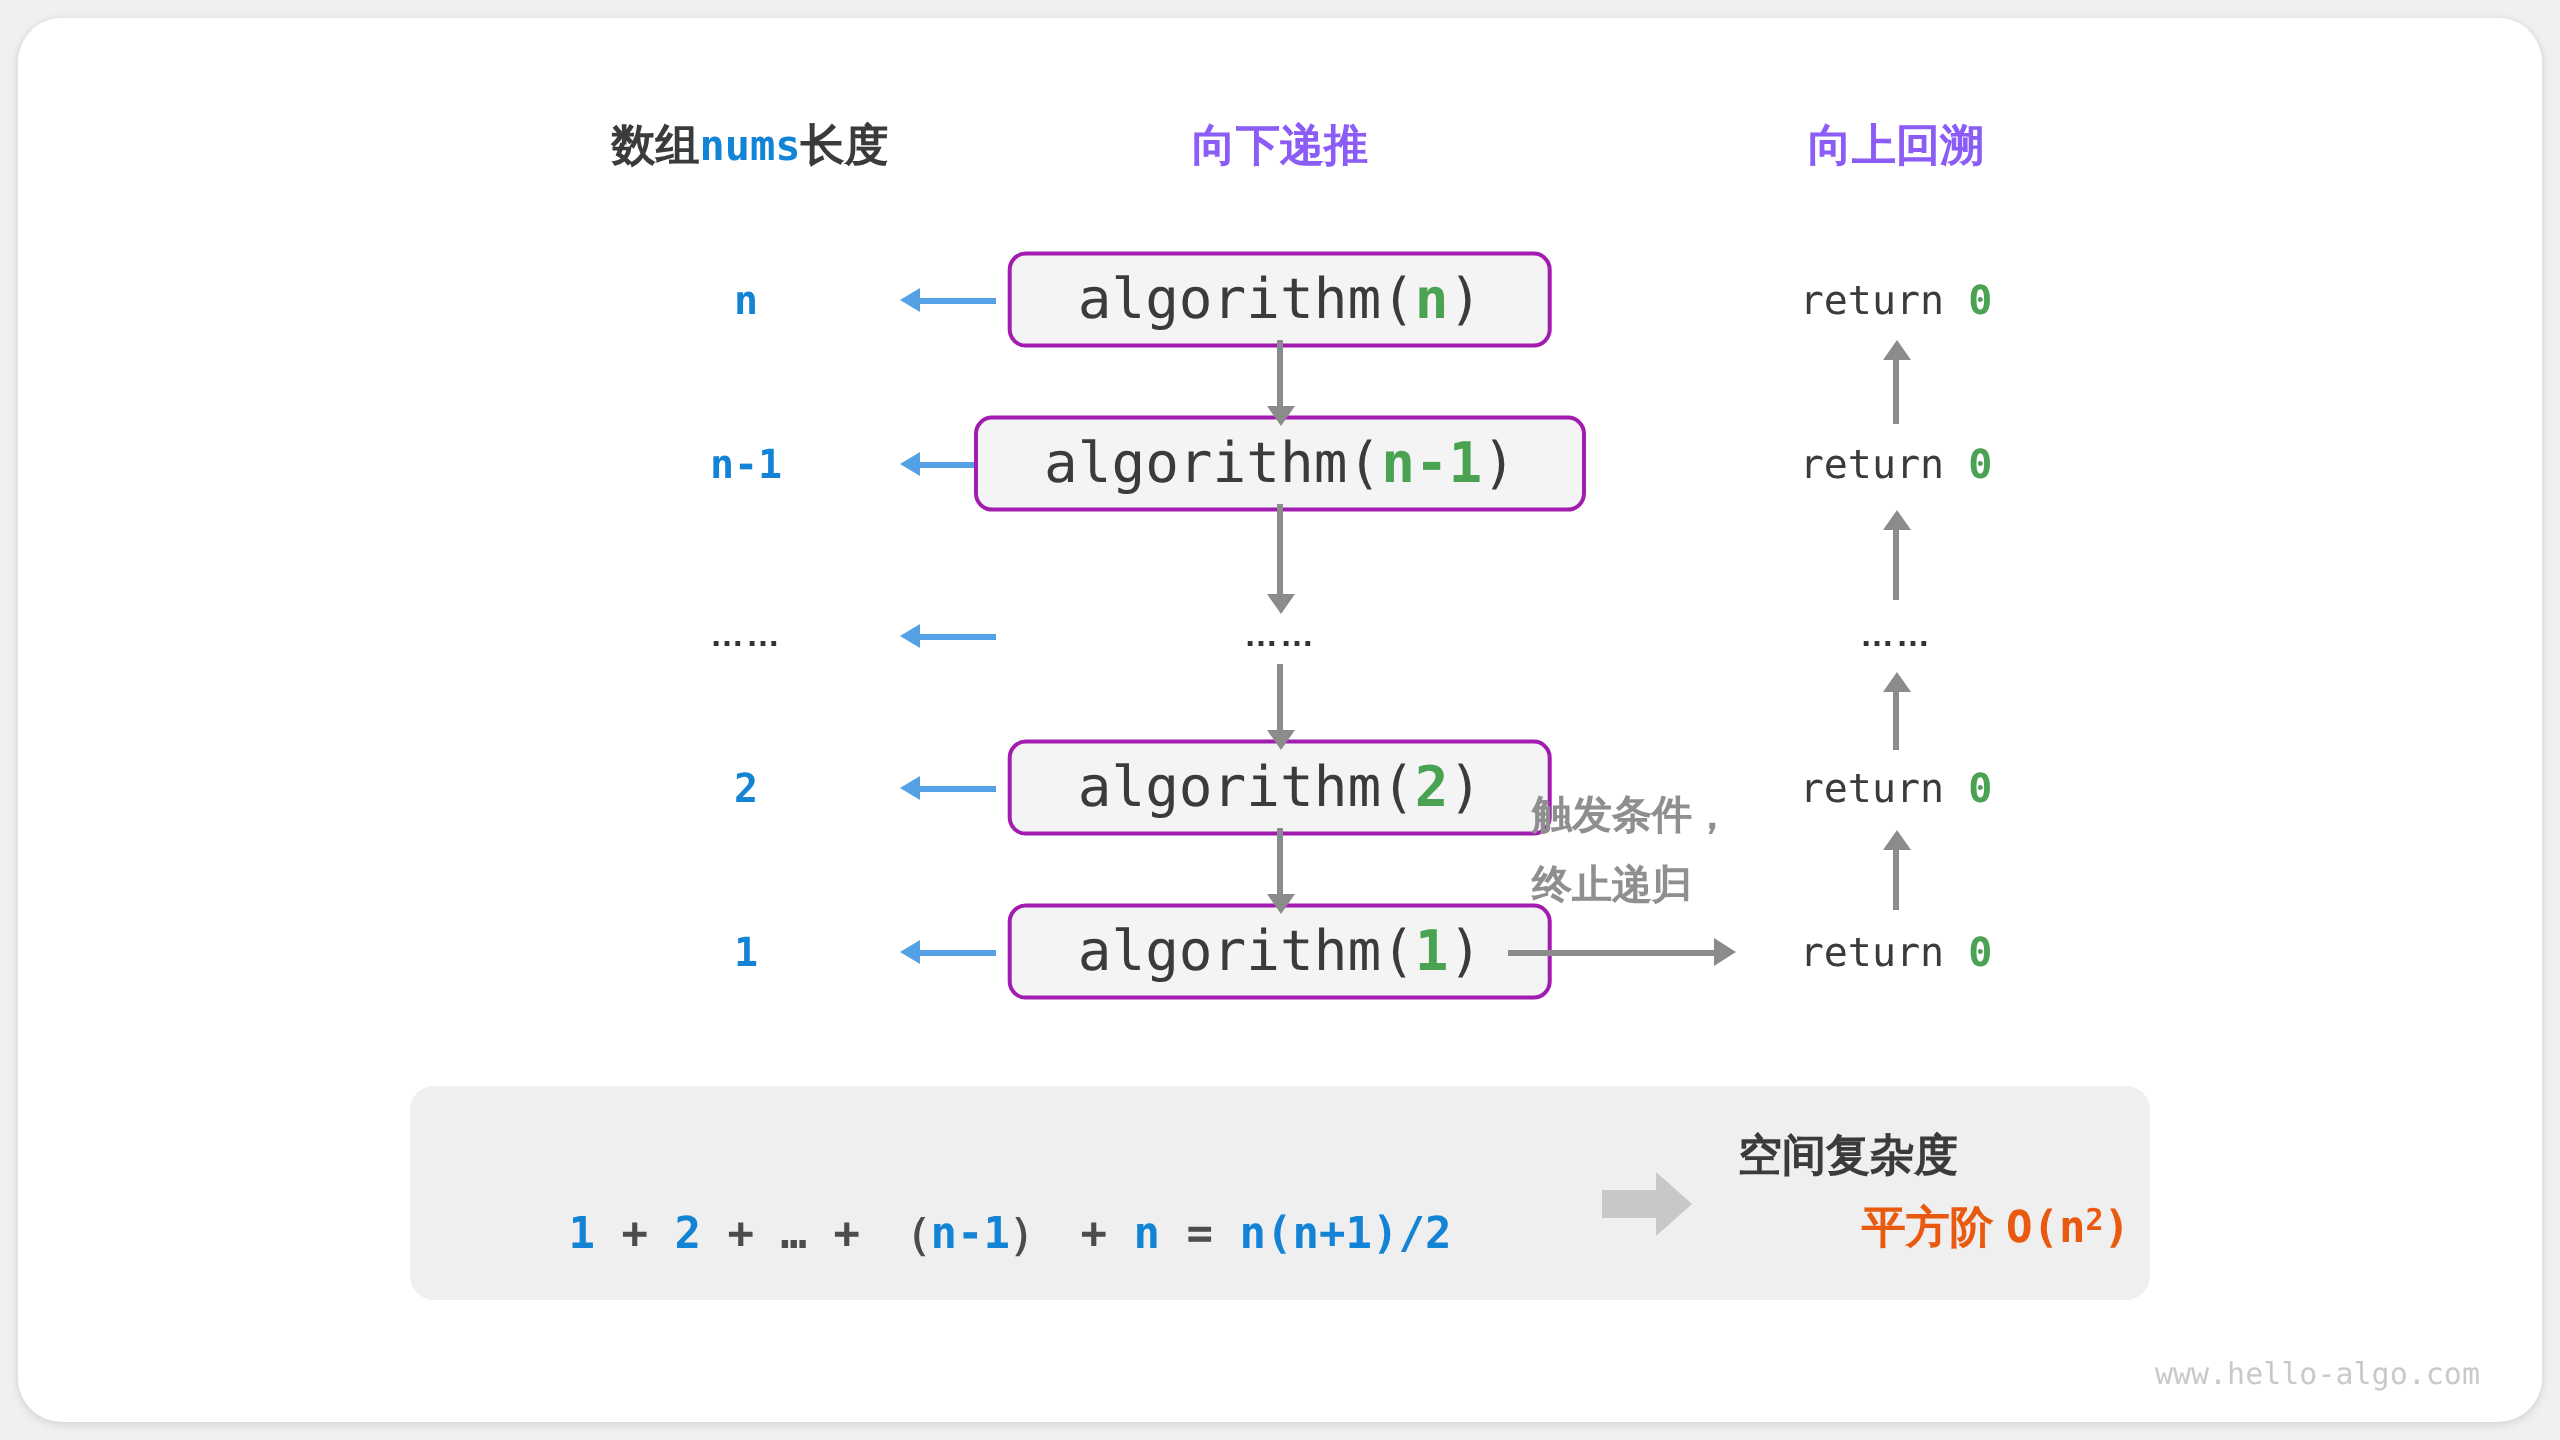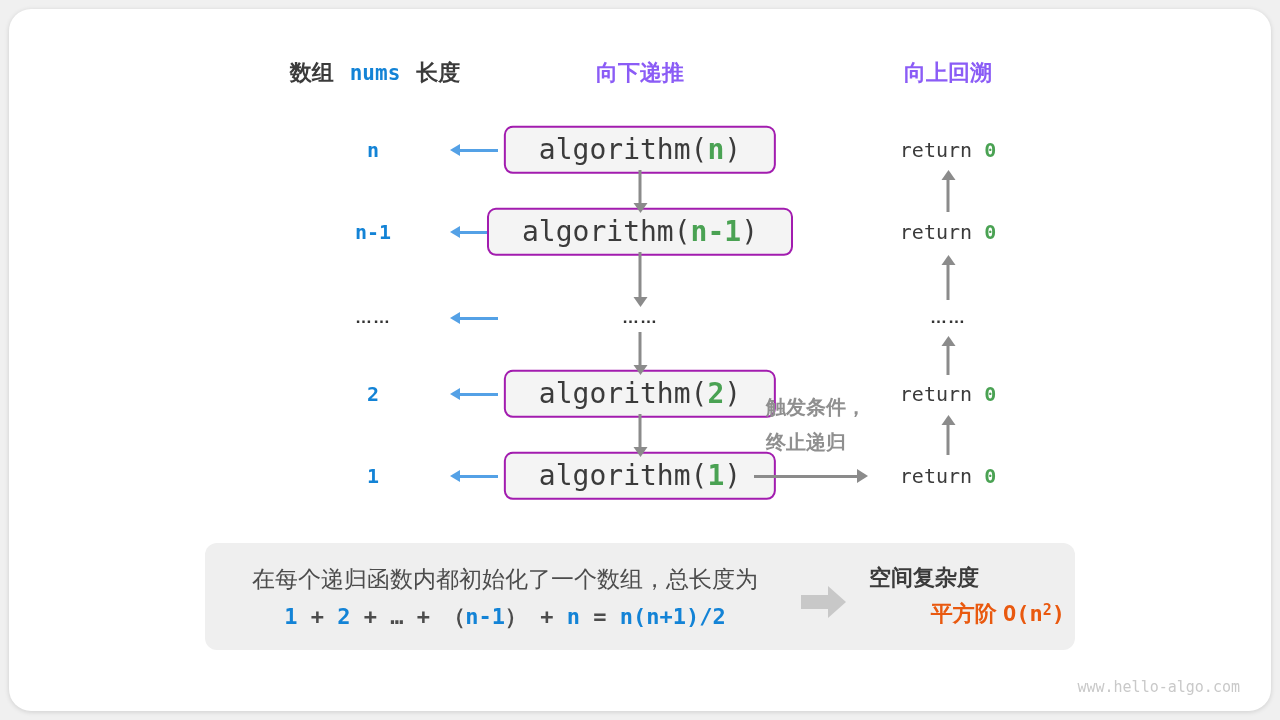--- a/index.html
+++ b/index.html
@@ -16,21 +16,21 @@
   .abs{position:absolute;}
   .ctr{transform:translate(-50%,-50%);white-space:nowrap;}
   .cjk{font-family:"Liberation Sans",sans-serif;}
   .mono{font-family:"DejaVu Sans Mono","Liberation Mono",monospace;}
   .bold{font-weight:bold;}
   .dark{color:#3b3b3b;}
   .grayt{color:#8b5cf6;}
   .blue{color:#1383d6;}
   .green{color:#4aa253;font-weight:bold;}
 
-  .hdr{font-size:22px;font-weight:bold;display:flex;gap:16px;align-items:baseline;}
+  .hdr{font-size:22px;font-weight:bold;display:flex;gap:0;align-items:baseline;}
   .hdr .mono{font-size:21px;}
 
   .lbl{font-size:20px;font-weight:bold;color:#1383d6;
        font-family:"DejaVu Sans Mono","Liberation Mono",monospace;}
   .dots{font-size:17px;font-weight:bold;color:#333333;letter-spacing:1px;}
 
   .callbox{
     background:#f4f4f4;border:2px solid #a21caf;border-radius:9px;
     padding:4px 33px;font-size:28px;line-height:1.3;color:#3b3b3b;
     font-family:"DejaVu Sans Mono","Liberation Mono",monospace;
@@ -143,21 +143,20 @@
 <div class="varrow up" style="left:948px;top:179px;height:33px;"></div>
 <div class="varrow up" style="left:948px;top:264px;height:36px;"></div>
 <div class="varrow up" style="left:948px;top:345px;height:30px;"></div>
 <div class="varrow up" style="left:948px;top:424px;height:31px;"></div>
 
 <div class="abs note" style="left:766px;top:394px;">触发条件，</div>
 <div class="abs note" style="left:766px;top:429px;">终止递归</div>
 <div class="harrow hgray" style="left:754px;top:474.5px;width:104px;"></div>
 
 <div class="panel">
-  <div class="panel-line1">在每个递归函数内都初始化了一个数组，总长度为</div>
   <div class="panel-formula"><span class="tok-blue">1</span><span class="tok-dark"> + </span><span class="tok-blue">2</span><span class="tok-dark"> + </span><span class="tok-dark">…</span><span class="tok-dark"> + </span><span class="tok-dark">（</span><span class="tok-blue">n-1</span><span class="tok-dark">）</span><span class="tok-dark"> + </span><span class="tok-blue">n</span><span class="tok-dark"> = </span><span class="tok-blue">n(n+1)/2</span></div>
   <div class="block-arrow"></div>
   <div class="result-title">空间复杂度</div>
   <div class="result-value">
     <span class="cjk">平方阶</span>
     <span class="mono"><span>O(n</span><sup>2</sup><span>)</span></span>
   </div>
 </div>
 
 <div class="watermark">www.hello-algo.com</div>

